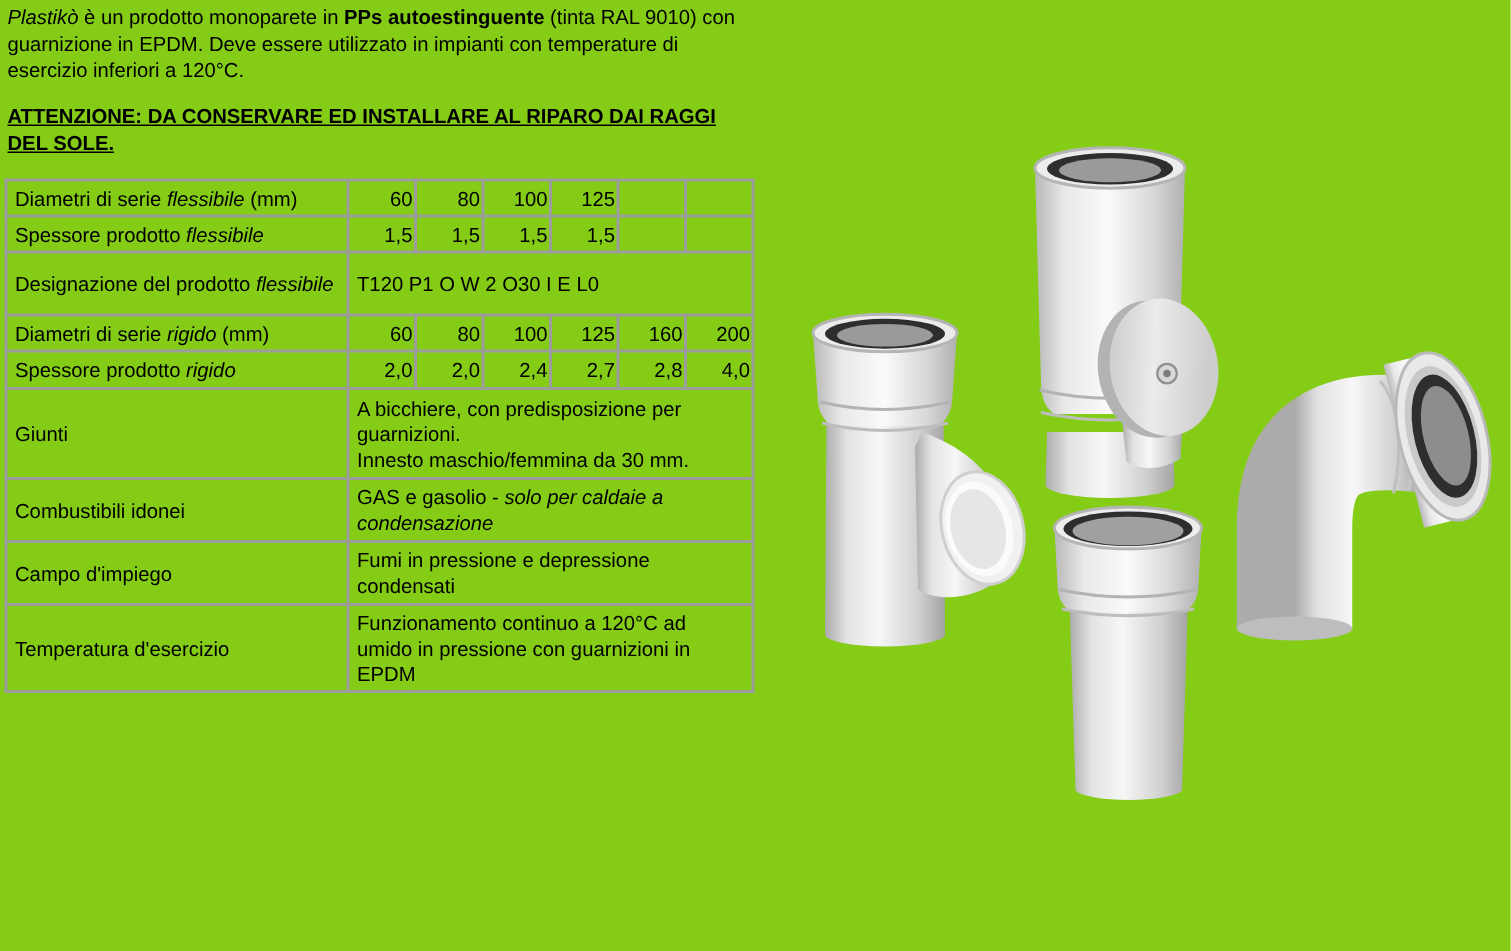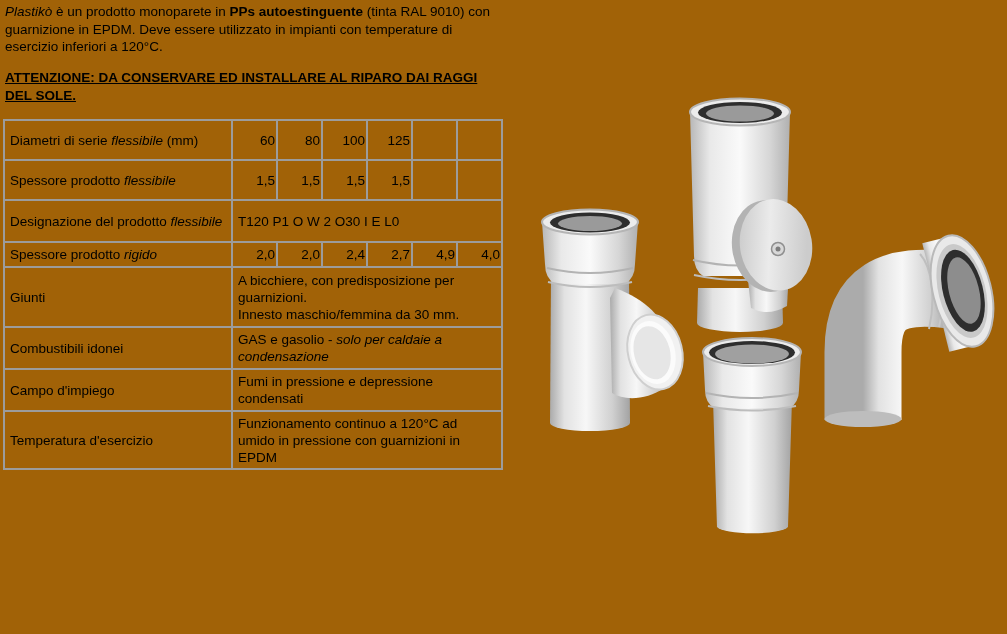--- a/index.html
+++ b/index.html
@@ -6,21 +6,21 @@
   html,body { margin:0; padding:0; }
   body {
     font-family: "Liberation Sans", sans-serif;
     background:#ffffff;
     color:#000000;
   }
   .page {
     position:relative;
     width:1007px;
     height:634px;
-    background:#a16207;
+    background:#84cc16;
     overflow:hidden;
   }
   .intro {
     position:absolute;
     left:5px; top:3px;
     width:502px;
     font-size:13.5px;
     line-height:17.5px;
   }
   .warning {
@@ -41,21 +41,21 @@
     font-size:13.5px;
   }
   .spec td {
     border:2px solid var(--table-border, #9c9c9c);
     padding:2px 5px;
     vertical-align:middle;
     line-height:17px;
     overflow:hidden;
   }
   .spec td.num { text-align:right; padding:2px 1px; }
-  .spec tr.rh-s  { height:40px;margin-top:28px; }
+  .spec tr.rh-s  { height:24px;margin-top:28px; }
   .spec tr.rh-s2 { height:25px; }
   .spec tr.rh-m  { height:42px;margin-top:32px; }
   .spec tr.rh-l  { height:60px; }
   .spec tr.rh-xl { height:58px; }
   .photos {
     position:absolute;
     left:505px; top:0;
     width:502px; height:634px;
   }
   i { font-style:italic; }
@@ -95,27 +95,36 @@
         <td class="num">1,5</td>
         <td class="num">1,5</td>
         <td class="num">1,5</td>
         <td class="num"></td>
         <td class="num"></td>
       </tr>
       <tr class="rh-m">
         <td class="lbl"><span>Designazione del prodotto </span><i>flessibile</i></td>
         <td colspan="6">T120 P1 O W 2 O30 I E L0</td>
       </tr>
+      <tr class="rh-s">
+        <td class="lbl"><span>Diametri di serie </span><i>rigido</i><span> (mm)</span></td>
+        <td class="num">60</td>
+        <td class="num">80</td>
+        <td class="num">100</td>
+        <td class="num">125</td>
+        <td class="num">160</td>
+        <td class="num">200</td>
+      </tr>
       <tr class="rh-s2">
         <td class="lbl"><span>Spessore prodotto </span><i>rigido</i></td>
         <td class="num">2,0</td>
         <td class="num">2,0</td>
         <td class="num">2,4</td>
         <td class="num">2,7</td>
-        <td class="num">4,9</td>
+        <td class="num">2,8</td>
         <td class="num">4,0</td>
       </tr>
       <tr class="rh-l">
         <td class="lbl">Giunti</td>
         <td colspan="6">
           <div>A bicchiere, con predisposizione per guarnizioni.</div>
           <div>Innesto maschio/femmina da 30 mm.</div>
         </td>
       </tr>
       <tr class="rh-m">

